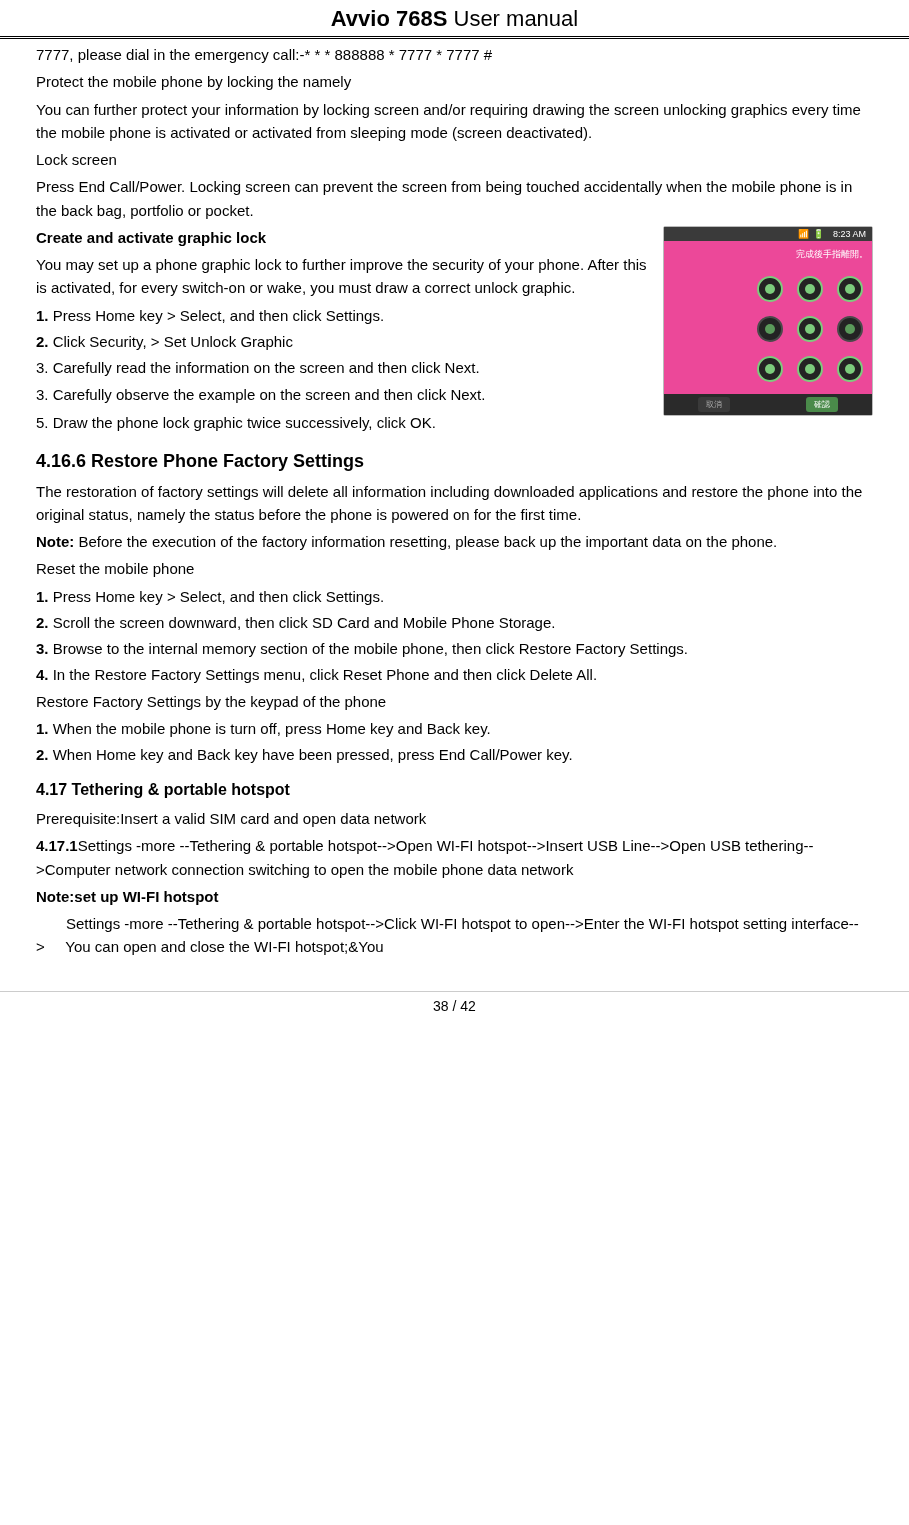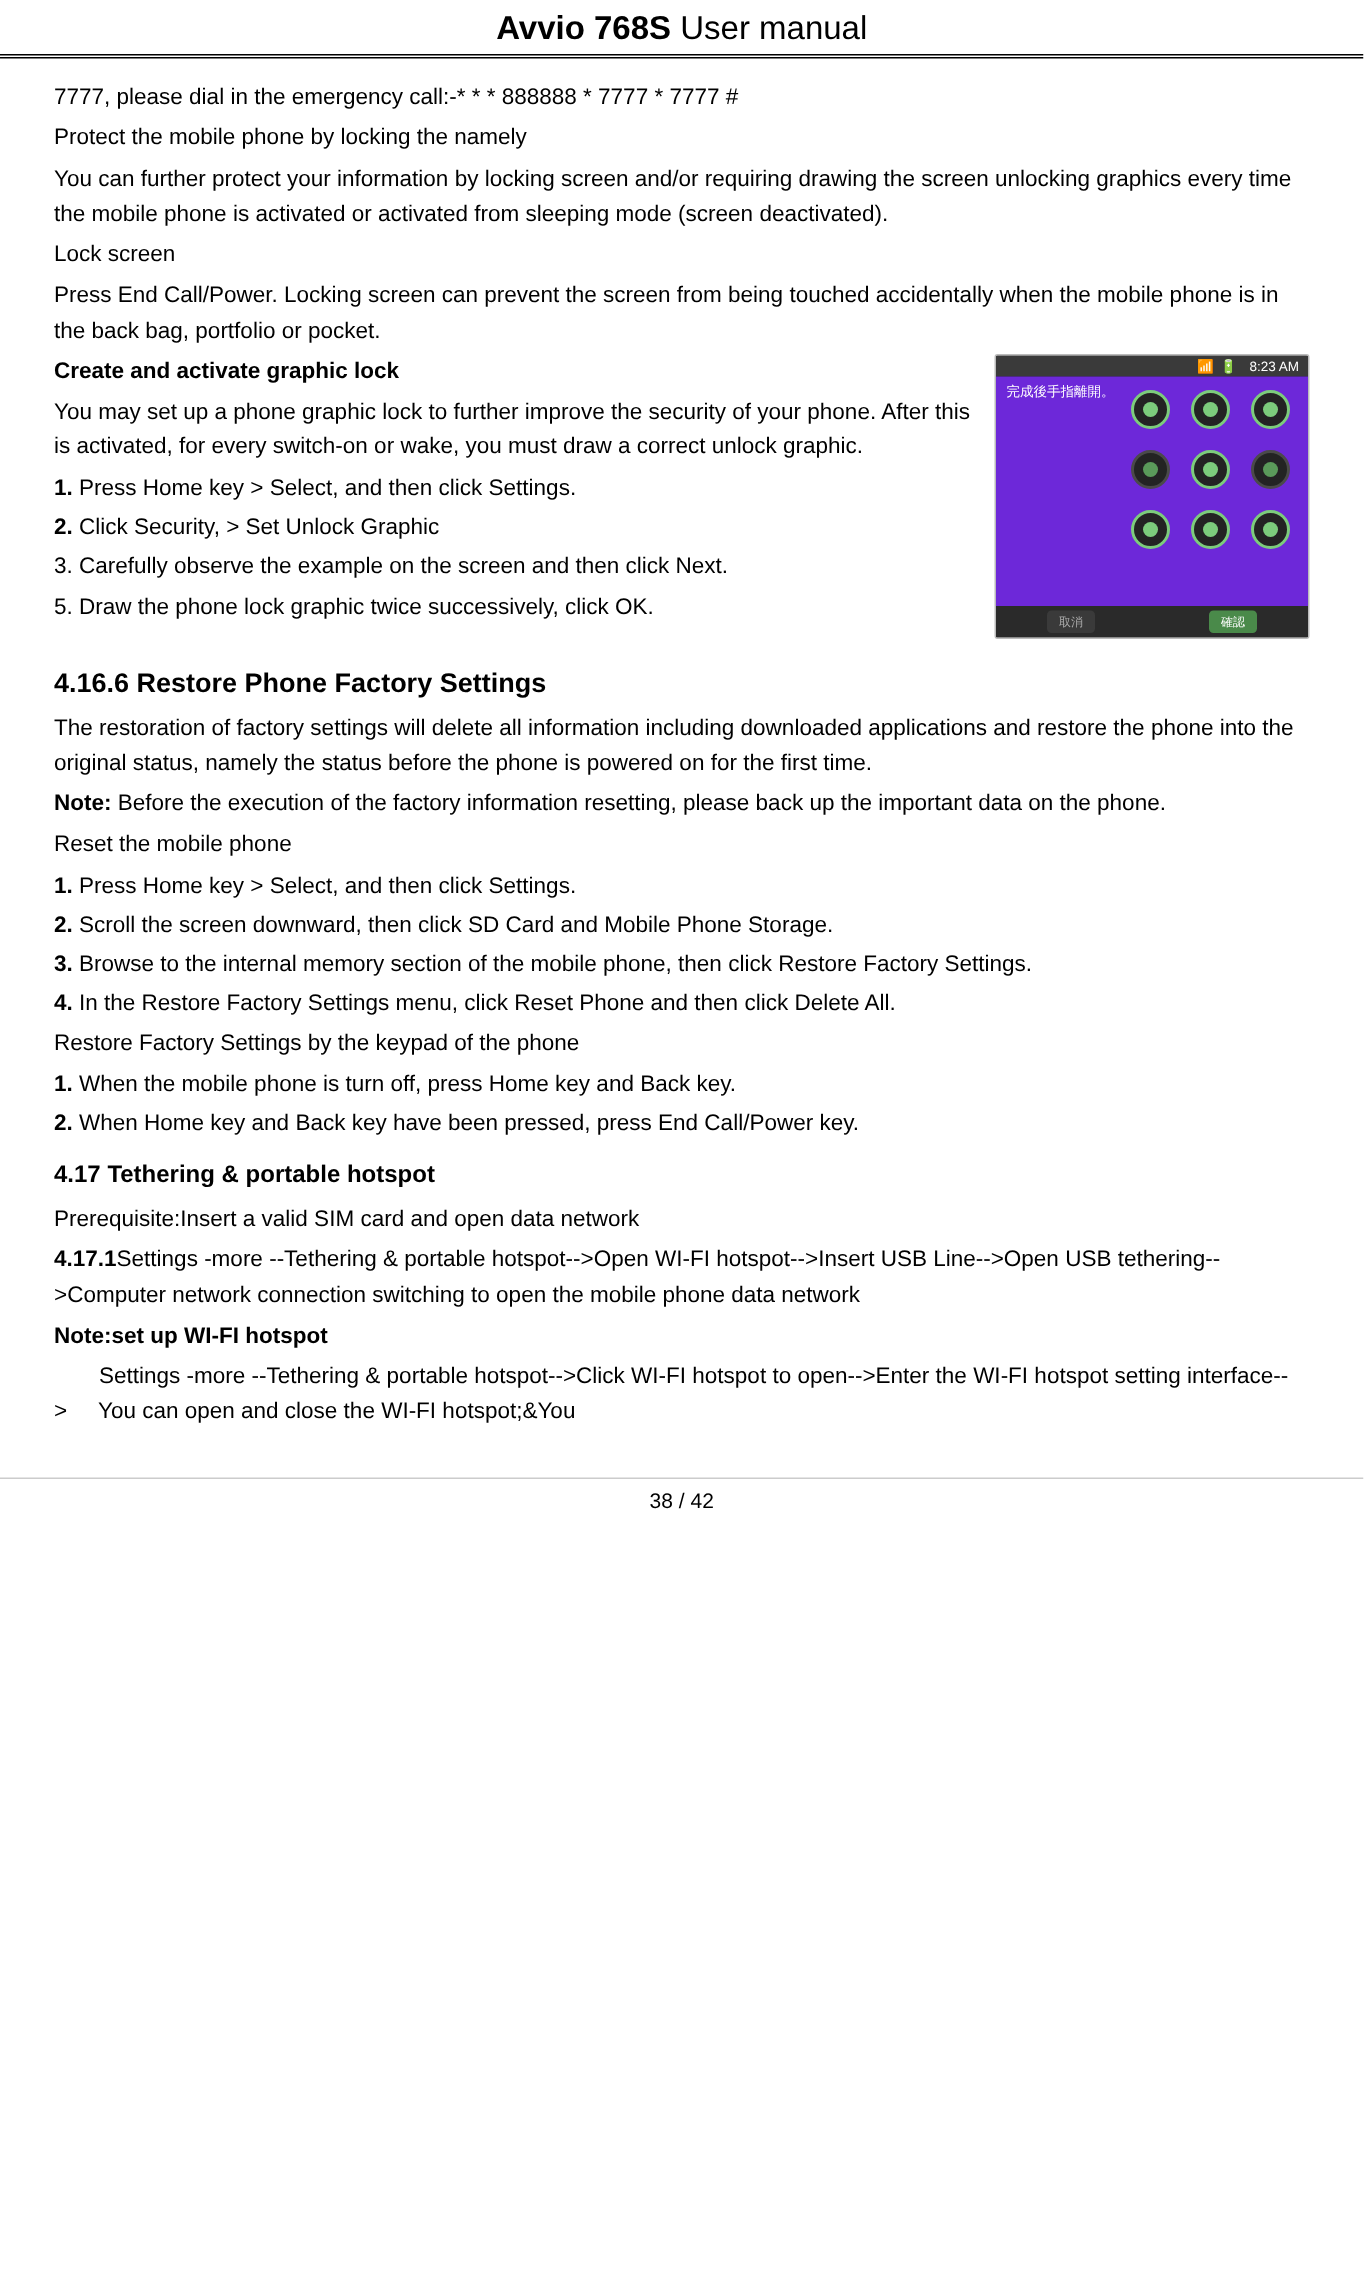--- a/index.html
+++ b/index.html
@@ -9,21 +9,21 @@
       color: #000;
       background: #fff;
       width: 909px;
       min-height: 1525px;
       padding: 0;
     }
     .page-header {
       text-align: center;
       border-bottom: 3px double #000;
       padding: 6px 0 4px 0;
-      margin-bottom: 10px;
+      margin-bottom: 0;
     }
     .page-header .title-main {
       font-size: 22px;
       font-weight: normal;
     }
     .page-header .title-main span.brand {
       font-weight: bold;
     }
     .content {
       padding: 4px 36px 10px 36px;
@@ -75,24 +75,24 @@
       align-items: center;
       padding: 2px 6px;
       font-size: 9px;
       color: #fff;
       gap: 4px;
     }
     .phone-statusbar .time { margin-left: 4px; font-size: 9px; }
     .phone-body {
       width: 100%;
       flex: 1;
-      background: #6d28d9;
-      display: flex;
-      flex-direction: row;
-      align-items: flex-start;
+      background: #ec4899;
+      display: flex;
+      flex-direction: column;
+      align-items: flex-end;
       justify-content: center;
       gap: 6px;
       padding: 4px;
     }
     .phone-text {
       color: #fff;
       font-size: 9px;
       margin-bottom: 4px;
       text-align: center;
     }
@@ -270,20 +270,21 @@
 
       <p class="bold">Create and activate graphic lock</p>
       <p>You may set up a phone graphic lock to further improve the security of your phone. After this is activated, for every switch-on or wake, you must draw a correct unlock graphic.</p>
 
       <div class="numbered-item">
         <span class="num">1.</span> Press Home key &gt; Select, and then click Settings.
       </div>
       <div class="numbered-item">
         <span class="num">2.</span> Click Security, &gt; Set Unlock Graphic
       </div>
+      <p>3. Carefully read the information on the screen and then click Next.</p>
       <p>3. Carefully observe the example on the screen and then click Next.</p>
       <p>5. Draw the phone lock graphic twice successively, click OK.</p>
     </div>
 
     <div class="section-block">
       <p class="section-heading">4.16.6 Restore Phone Factory Settings</p>
       <p>The restoration of factory settings will delete all information including downloaded applications and restore the phone into the original status, namely the status before the phone is powered on for the first time.</p>
       <p>
         <span class="note-bold">Note:</span> Before the execution of the factory information resetting, please back up the important data on the phone.
       </p>

